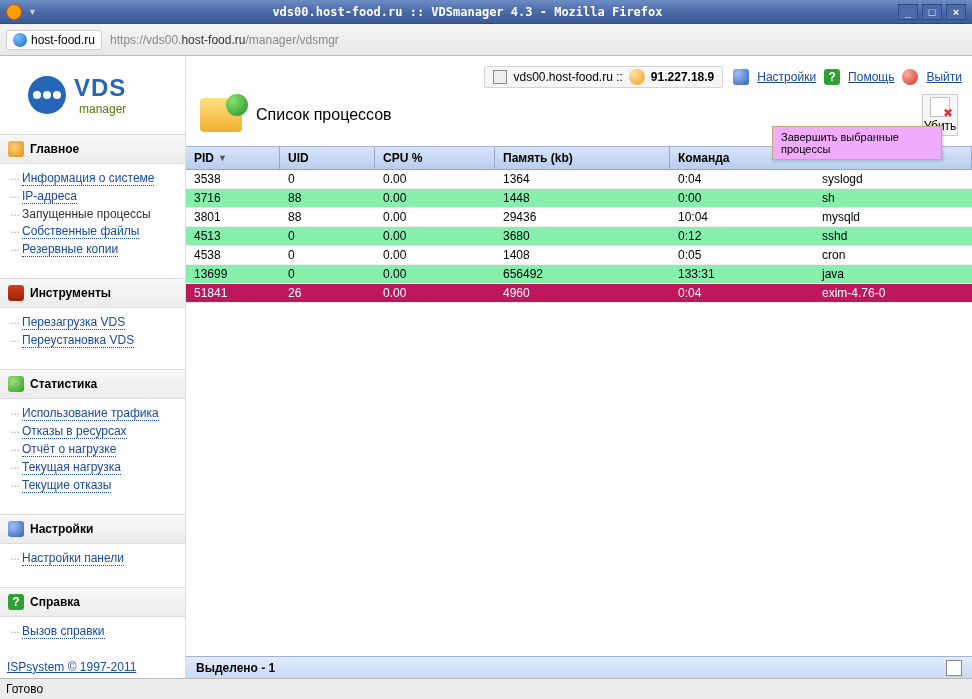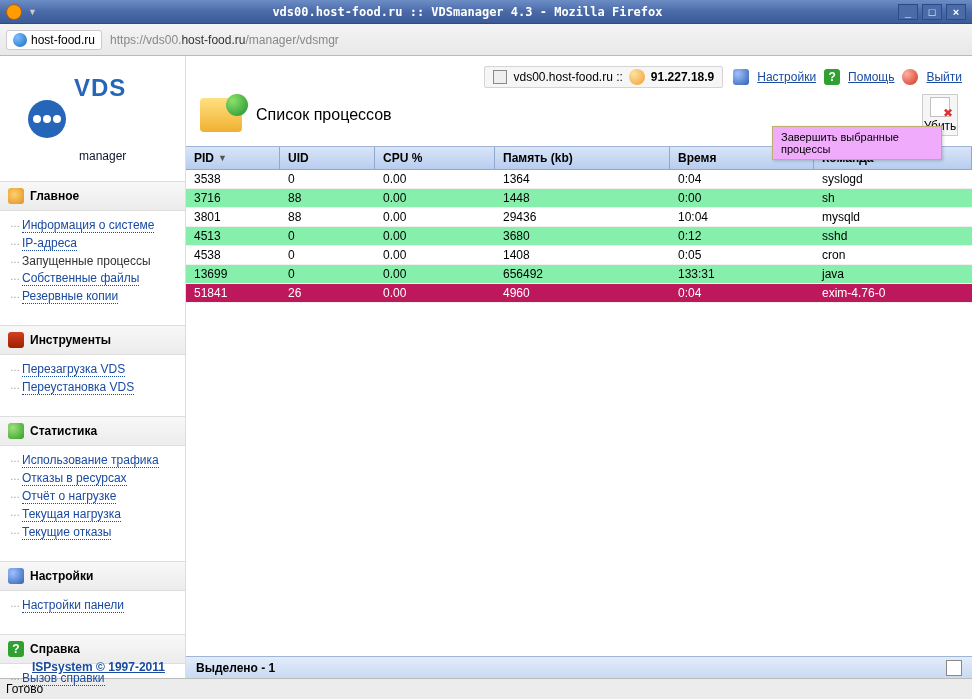--- a/index.html
+++ b/index.html
@@ -16,32 +16,32 @@
 .urlbar .globe { width:14px; height:14px; border-radius:50%; background:radial-gradient(circle at 30% 30%,#7ec0ff,#1a6cc0); }
 .urlbar .url-field { flex:1; color:#888; padding:3px 6px; white-space:nowrap; }
 .urlbar .url-field .dark { color:#333; }
 
 .app { display:flex; height:622px; }
 .sidebar { width:186px; border-right:1px solid #ddd; position:relative; }
 .logo-wrap { padding:18px 10px 10px 28px; }
 .logo-row { display:flex; align-items:center; gap:8px; }
 .logo-circ { width:38px; height:38px; border-radius:50%; background:#2666b8; display:flex; align-items:center; justify-content:center; flex-wrap:wrap; gap:2px; }
 .logo-circ .dot { width:8px; height:8px; background:#fff; border-radius:50%; display:block; }
-.logo-text { display:flex; flex-direction:column;gap:39px; }
+.logo-text { display:flex; flex-direction:column; }
 .logo-text .big { font-size:24px; font-weight:bold; color:#2666b8; letter-spacing:1px; }
-.logo-text .small { font-size:12px; color:#0f172a; text-align:right;margin-top:8px; }
+.logo-text .small { font-size:12px; color:#4d7c0f; text-align:right; }
 
 .sidebar-section { margin-top:8px; }
 .sidebar-section-header { background:linear-gradient(#f8f8f8,#ececec); border-top:1px solid #ddd; border-bottom:1px solid #ddd; padding:6px 8px; display:flex; align-items:center; gap:6px; font-weight:bold; font-size:13px; }
 .sidebar-section-header .ic { width:16px; height:16px; display:inline-block; border-radius:3px; }
 .sidebar-links { padding:4px 0 10px 22px; }
 .sidebar-links a { display:block; color:#1a4ba0; text-decoration:none; border-bottom:1px dotted #1a4ba0; width:fit-content; margin:3px 0; position:relative; }
 .sidebar-links a.active-link { color:#333; border-bottom:none; }
 .sidebar-links a::before { content:"…"; position:absolute; left:-12px; top:0; color:#999; font-size:10px; }
-.sidebar-footer { position:absolute; bottom:4px; left:32px;font-weight:bold; }
+.sidebar-footer { position:absolute; bottom:4px; left:7px; }
 .sidebar-footer a { color:#1a4ba0; text-decoration:underline; }
 
 .main { flex:1; display:flex; flex-direction:column; position:relative; }
 .topbar { height:28px; display:flex; align-items:center; justify-content:flex-end; padding:14px 8px 0; gap:10px; }
 .topbar .server-box { border:1px solid #d4d4d4; background:#f6f6f6; padding:2px 8px; display:flex; align-items:center; gap:6px; border-radius:2px; }
 .topbar .ip { font-weight:bold; }
 .topbar .links a { color:#1a4ba0; text-decoration:underline; margin:0 2px; }
 .topbar .links { display:flex; align-items:center; gap:6px; }
 .topbar .ic { width:16px; height:16px; display:inline-block; }
 
@@ -212,21 +212,20 @@
 
     <div class="table-wrap">
       <div class="thead">
         <div class="col col-pid">
             <span>PID</span> 
             <span class="sort-arrow">▼</span>
           </div>
         <div class="col col-uid">UID</div>
         <div class="col col-cpu">CPU %</div>
         <div class="col col-mem">Память (kb)</div>
-        <div class="col col-time">Время</div>
         <div class="col col-cmd">Команда</div>
       </div>
       <div class="tbody" id="tbody">
           <div class="row">
             <div class="cell col-pid">3538</div>
             <div class="cell col-uid">0</div>
             <div class="cell col-cpu">0.00</div>
             <div class="cell col-mem">1364</div>
             <div class="cell col-time">0:04</div>
             <div class="cell col-cmd">syslogd</div>

